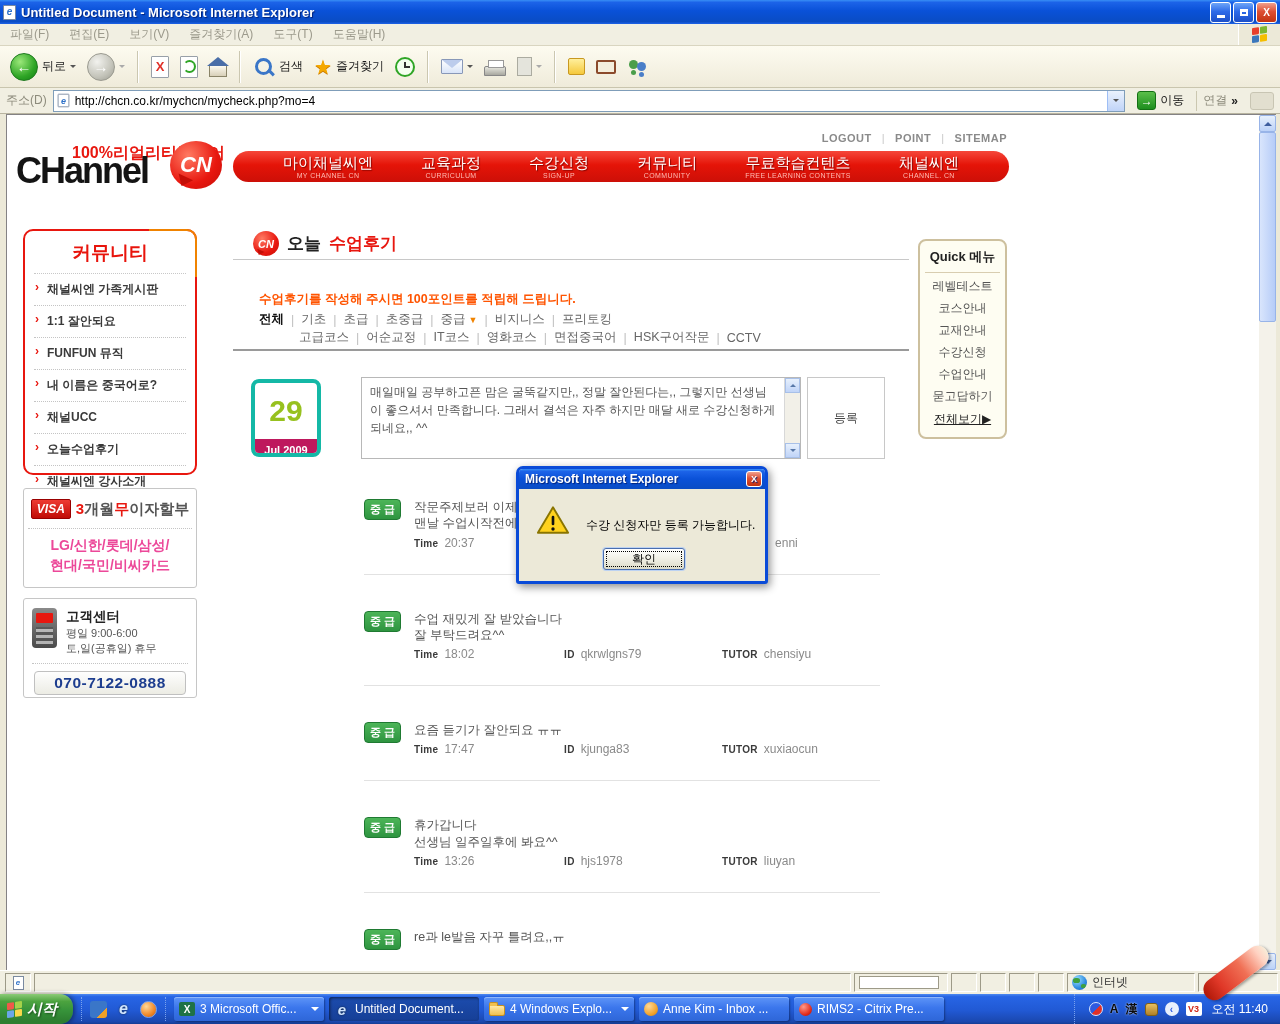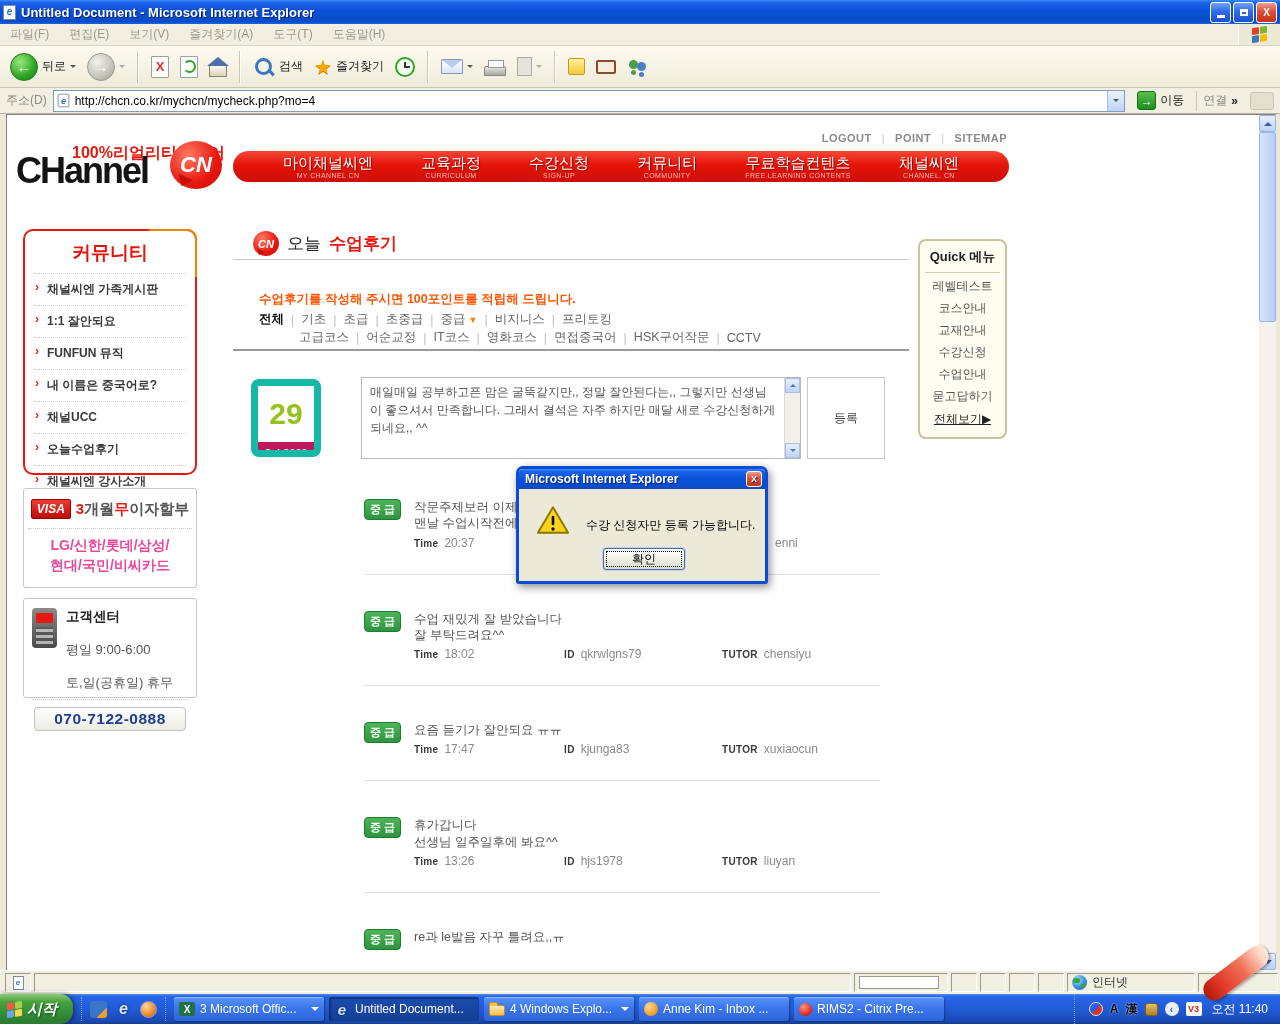--- a/index.html
+++ b/index.html
@@ -192,51 +192,51 @@
   .visa-text{font-size:15px;font-weight:bold;color:#555}
   .visa-text .red{color:#E8170F}
   .cards{font-size:14px;font-weight:bold;color:#ec4899;line-height:1.4;padding-top:7px;white-space:nowrap}
   .cs{top:483px;padding:9px 8px 0}
   .cs-top{display:flex;gap:9px;padding-bottom:7px;border-bottom:1px dotted #C4C4C4}
   .phone-icon{flex:none;width:25px;height:40px;background:linear-gradient(#8A8A8A,#4A4A4A);border-radius:4px;position:relative}
   .phone-icon::before{content:"";position:absolute;left:4px;top:5px;right:4px;height:10px;background:#E8170F;border-radius:1px}
   .phone-icon::after{content:"";position:absolute;left:4px;top:19px;right:4px;bottom:4px;
     background:repeating-linear-gradient(0deg,#CCC 0 3px,#555 3px 6px),repeating-linear-gradient(90deg,#CCC 0 4px,#555 4px 6px);opacity:.8}
   .cs-title{font-size:13.5px;font-weight:bold;color:#222}
-  .cs-line{font-size:13px;color:#555;margin-top:15px;white-space:nowrap}
+  .cs-line{font-size:11px;color:#555;margin-top:0;white-space:nowrap}
   .cs-phone{margin:7px auto 0;width:152px;height:24px;border:1px solid #C0C0C0;border-radius:4px;cursor:pointer;
     background:linear-gradient(#FEFEFE,#ECECE4);display:flex;align-items:center;justify-content:center;
     font-size:15.5px;font-weight:bold;color:#1E3E8F;letter-spacing:.5px}
 
   .quick{position:absolute;left:911px;top:124px;width:89px;background:#FEFDF2;border:2px solid #CDC09E;border-radius:8px;padding:7px 0 9px;text-align:center}
   .quick-title{font-size:13px;font-weight:bold;color:#222;padding-bottom:6px;border-bottom:1px solid #D8CDB0;margin:0 5px}
   .quick ul{list-style:none}
   .quick li{font-size:12px;color:#555;padding-top:5px;cursor:pointer;white-space:nowrap}
   .quick-all{margin-top:6px;font-size:12px;color:#222;text-decoration:underline;cursor:pointer;white-space:nowrap}
 
   .main{position:absolute;left:226px;top:114px;width:676px;height:742px}
   .bhead{position:absolute;left:20px;top:2px;display:flex;align-items:center;gap:8px}
   .cn-badge{position:relative;width:26px;height:25px;border-radius:50%;display:flex;align-items:center;justify-content:center;flex:none;
     background:radial-gradient(circle at 35% 30%,#FF7A62,#E8170F 60%,#C40E06);color:#fff;font-weight:bold;font-style:italic;font-size:11px}
   .cn-badge::after{content:"";position:absolute;left:2px;bottom:-3px;border:4px solid transparent;border-top:5px solid #C40E06;transform:rotate(25deg)}
-  .bhead .pre{font-size:17px;font-weight:normal;color:#222}
+  .bhead .pre{font-size:17px;font-weight:bold;color:#222}
   .bhead .ttl{font-size:17px;font-weight:bold;color:#E8170F}
   .hr1{position:absolute;left:0;top:30px;width:676px;border-top:1px solid #C8C8C8}
   .notice{position:absolute;left:26px;top:62px;font-size:12.5px;font-weight:bold;color:#FF5400;white-space:nowrap}
   .filters{display:flex;font-size:12.5px;color:#666;white-space:nowrap}
   .f1{position:absolute;left:26px;top:82px}
   .f2{position:absolute;left:66px;top:100px}
   .fitem{cursor:pointer;display:flex;align-items:center}
   .fitem+.fitem::before{content:var(--pipe,"|");color:#C0C0C0;margin:0 7px}
   .fitem.strong .flabel{font-weight:bold;color:#111}
   .fmark{color:#F08300;font-size:9px;margin-left:3px}
   .hr2{position:absolute;left:0;top:120px;width:676px;border-top:2px solid #9A9A9A}
 
   .write{position:absolute;left:0;top:148px;width:676px;height:84px}
-  .datebox{position:absolute;left:18px;top:2px;width:70px;height:78px;border:7px solid #14b8a6;border-radius:8px;overflow:hidden;background:#fff}
+  .datebox{position:absolute;left:18px;top:2px;width:70px;height:78px;border:4px solid #14b8a6;border-radius:8px;overflow:hidden;background:#fff}
   .date-num{height:56px;display:flex;align-items:center;justify-content:center;font-size:30px;font-weight:bold;color:#97C11F}
   .date-mon{height:22px;background:#be185d;color:#fff;font-size:11px;font-weight:bold;display:flex;align-items:center;justify-content:center}
   .entrywrap{position:absolute;left:128px;top:0;width:440px;height:82px;border:1px solid #B8B8B8;background:#fff;display:flex}
   .entry{flex:1;padding:5px 8px;font-size:12px;color:#555;line-height:1.5;overflow:hidden}
   .entry-scroll{width:16px;border-left:1px solid #D8D8D8;background:#F2F0E8;display:flex;flex-direction:column;justify-content:space-between}
   .escr{height:15px;background:linear-gradient(#E7F0FC,#C0D4F8);border:1px solid #A8C0E8;display:flex;align-items:center;justify-content:center}
   .etri{width:0;height:0;border:3px solid transparent}
   .etri.u{border-bottom-color:#5878A8;margin-bottom:3px}
   .etri.d{border-top-color:#5878A8;margin-top:3px}
   .submitcell{position:absolute;left:574px;top:0;width:78px;height:82px;border:1px solid #C8C8C8;background:#fff;cursor:pointer;

